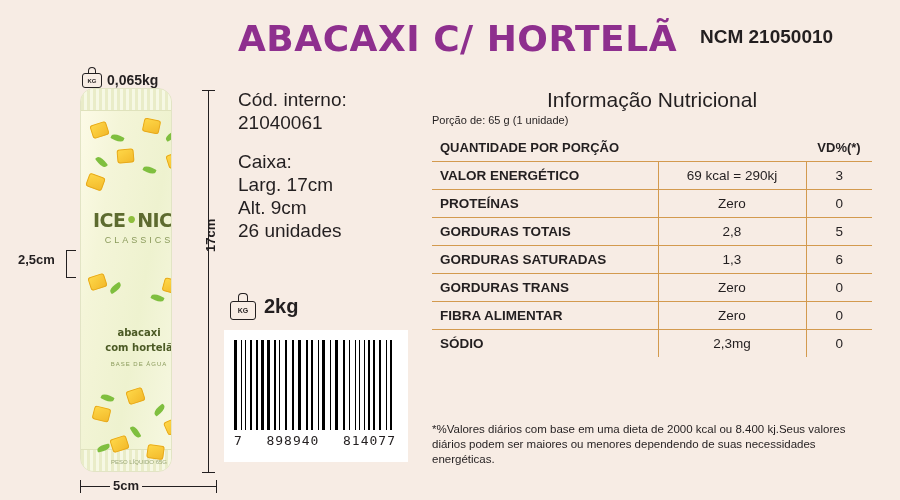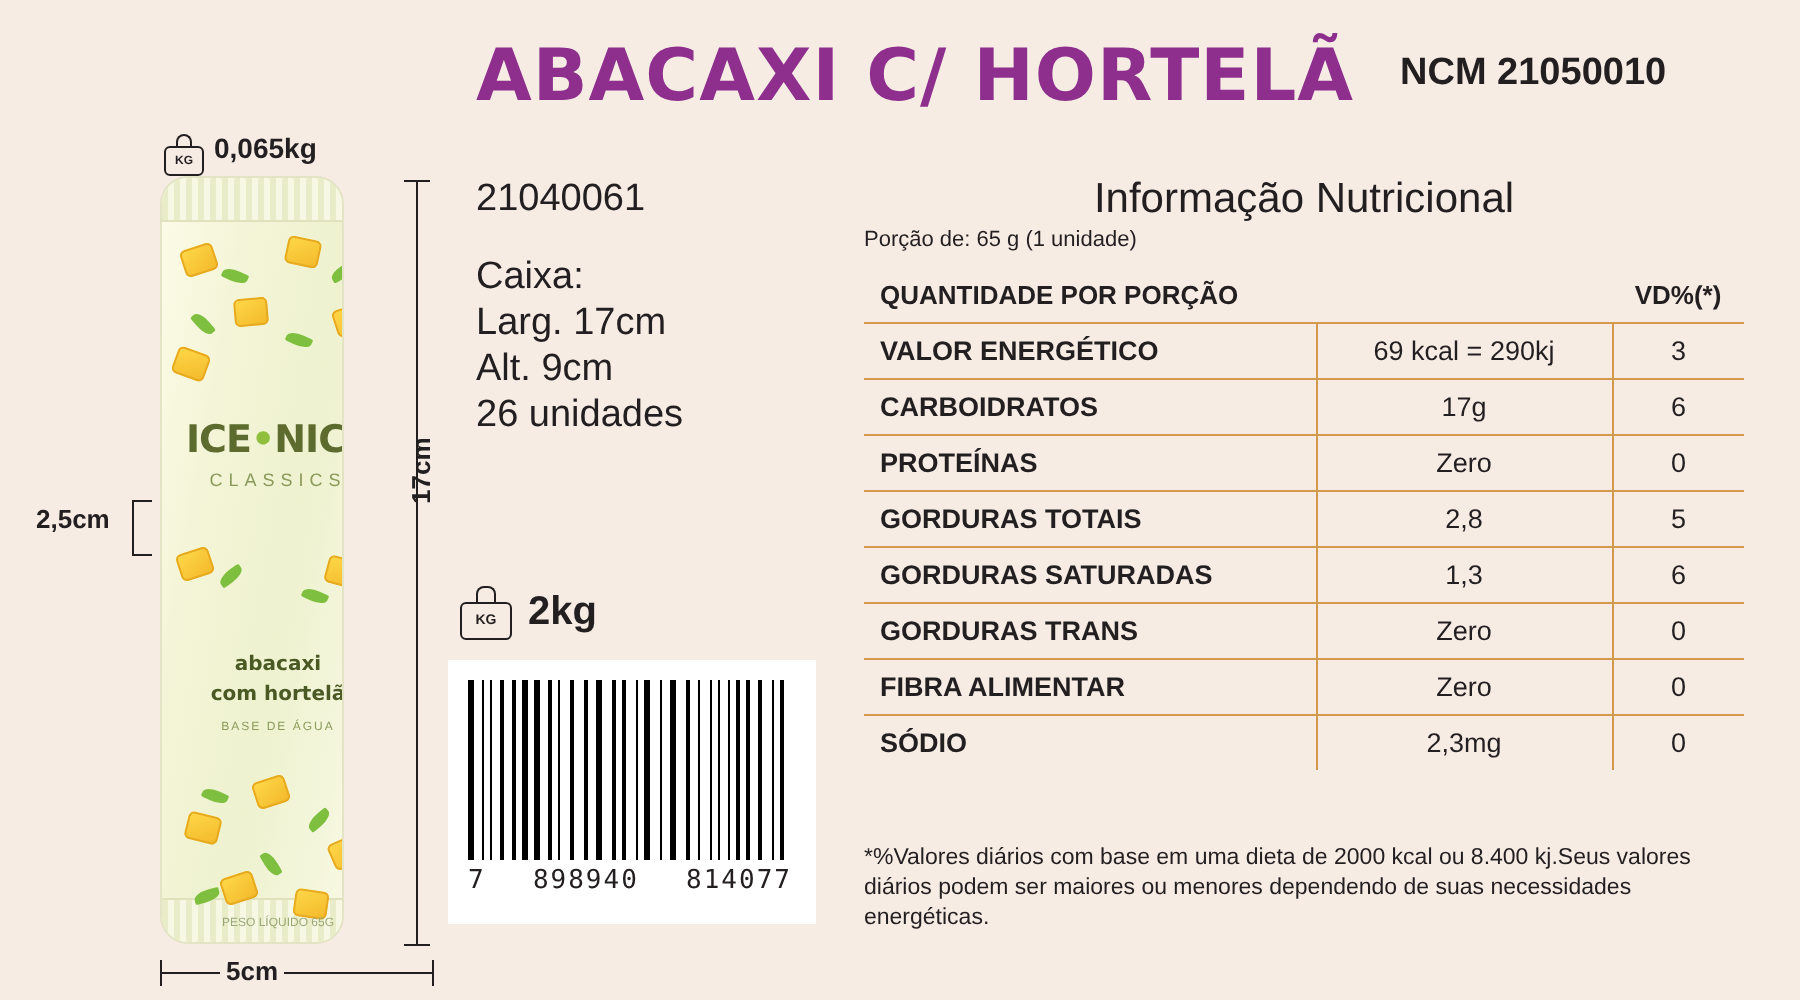--- a/index.html
+++ b/index.html
@@ -22,21 +22,21 @@
     font-family:"DejaVu Sans", sans-serif;
   }
   .ncm {
     position:absolute; left:700px; top:26px;
     font-size:19px; font-weight:bold; color:#231f20;
   }
 
   
   .prod-wrap { position:absolute; left:60px; top:62px; width:165px; height:410px; }
 
-  .weight-top { position:absolute; left:22px; top:4px; display:flex; align-items:flex-start; gap:5px; }
+  .weight-top { position:absolute; left:22px; top:4px; display:flex; align-items:flex-end; gap:5px; }
   .weight-top .txt { font-size:14px; font-weight:bold; }
   .scale-ico { width:20px; height:22px; position:relative; }
   .scale-ico .body {
     position:absolute; left:0; bottom:0; width:20px; height:15px;
     border:1.6px solid #231f20; border-radius:3px;
     display:flex; align-items:center; justify-content:center;
     font-size:6px; font-weight:bold; letter-spacing:0;
   }
   .scale-ico .hook {
     position:absolute; left:6px; top:1px; width:8px; height:7px;
@@ -250,20 +250,21 @@
     <div class="dim-right-cap-bot"></div>
     <div class="dim-right-label">17cm</div>
 
     <div class="dim-bot-line"></div>
     <div class="dim-bot-cap-l"></div>
     <div class="dim-bot-cap-r"></div>
     <div class="dim-bot-label">5cm</div>
   </div>
 
   <div class="specs">
+    <div class="line">Cód. interno:</div>
     <div class="line">21040061</div>
     <div class="gap"></div>
     <div class="line">Caixa:</div>
     <div class="line">Larg. 17cm</div>
     <div class="line">Alt. 9cm</div>
     <div class="line">26 unidades</div>
   </div>
 
   <div class="box-weight">
     <span class="scale-ico big">
@@ -321,25 +322,20 @@
         <th class="vd">VD%(*)</th>
       </tr>
     </thead>
     <tbody id="nut-body">
         <tr>
           <td class="name">VALOR ENERGÉTICO</td>
           <td class="qty">69 kcal = 290kj</td>
           <td class="vd">3</td>
         </tr>
         <tr>
-          <td class="name">CARBOIDRATOS</td>
-          <td class="qty">17g</td>
-          <td class="vd">6</td>
-        </tr>
-        <tr>
           <td class="name">PROTEÍNAS</td>
           <td class="qty">Zero</td>
           <td class="vd">0</td>
         </tr>
         <tr>
           <td class="name">GORDURAS TOTAIS</td>
           <td class="qty">2,8</td>
           <td class="vd">5</td>
         </tr>
         <tr>

